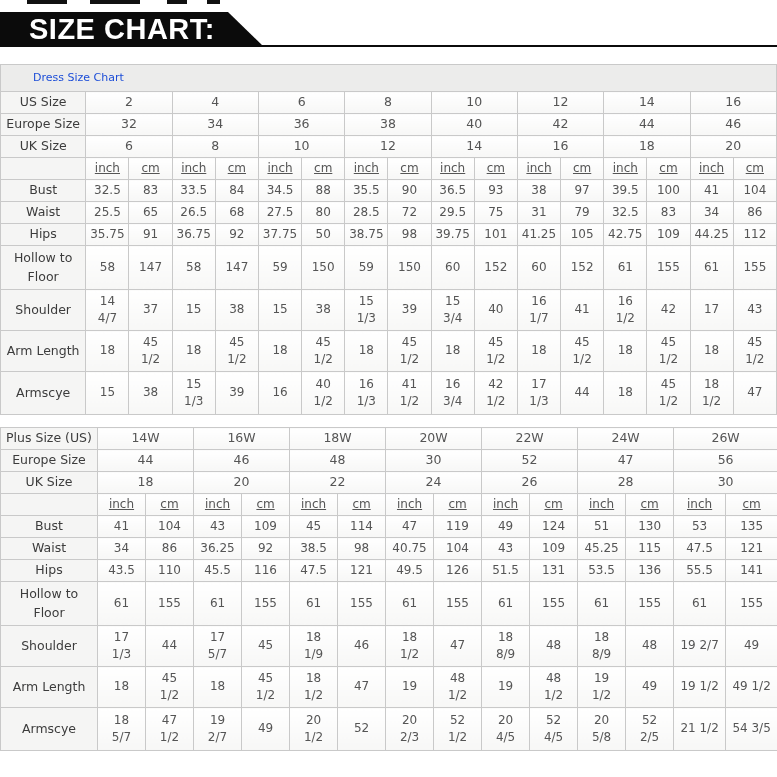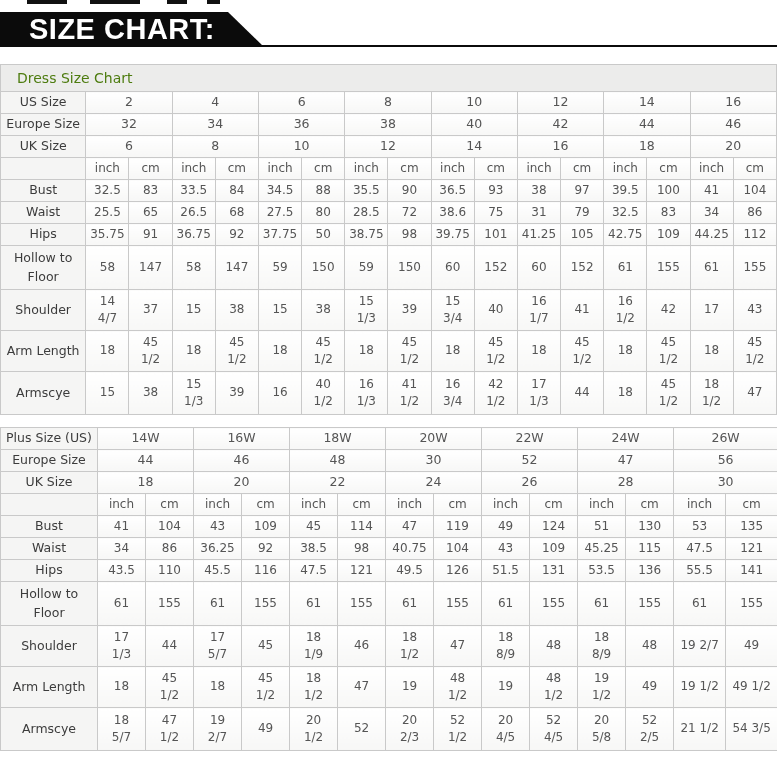--- a/index.html
+++ b/index.html
@@ -20,25 +20,25 @@
   .size-table{position:absolute;left:0;width:777px;border-collapse:collapse;table-layout:fixed;
           font-size:12px;color:#555555;}
   .t1{top:64px;}
   .t2{top:427px;}
   .t1 .c-label{width:85px;}  .t1 .c-val{width:43px;}
   .t2 .c-label{width:97px;}  .t2 .c-val{width:48px;}  .t2 .c-wide{width:52px;}
 
   .size-table td{border:1px solid #c9c9c9;text-align:center;vertical-align:middle;padding:0;
           white-space:pre-line;line-height:1.45;
           background:linear-gradient(180deg,#ffffff 0%,#f7f7f6 100%);}
-  td.title{background:#ececeb;text-align:left;padding-left:16px;font-size:14px;color:#4d7c0f;
+  td.title{background:#ececeb;text-align:left;padding-left:32px;font-size:11px;color:#1d4ed8;
           height:26px;white-space:nowrap;}
   td.lbl{background:#f5f5f4;color:#3c3c3c;font-size:12.5px;margin-top:48px;}
   tr.r-size td{height:21px;font-size:12.5px;}
-  tr.r-unit td{height:21px;}
+  tr.r-unit td{height:21px;text-decoration:underline;}
   tr.r-meas td{height:21px;}
   tr.r-hollow td{height:43px;}
   tr.r-shoulder td{height:40px;}
   tr.r-arm td{height:40px;}
   tr.r-armscye td{height:42px;}
 </style>
 </head>
 <body>
 
 <div class="page">
@@ -151,21 +151,21 @@
         <tr class="r-meas">
           <td class="lbl">Waist</td>
           <td class="v">25.5</td>
           <td class="v">65</td>
           <td class="v">26.5</td>
           <td class="v">68</td>
           <td class="v">27.5</td>
           <td class="v">80</td>
           <td class="v">28.5</td>
           <td class="v">72</td>
-          <td class="v">38.6</td>
+          <td class="v">29.5</td>
           <td class="v">75</td>
           <td class="v">31</td>
           <td class="v">79</td>
           <td class="v">32.5</td>
           <td class="v">83</td>
           <td class="v">34</td>
           <td class="v">86</td>
         </tr>
         <tr class="r-meas">
           <td class="lbl">Hips</td>

